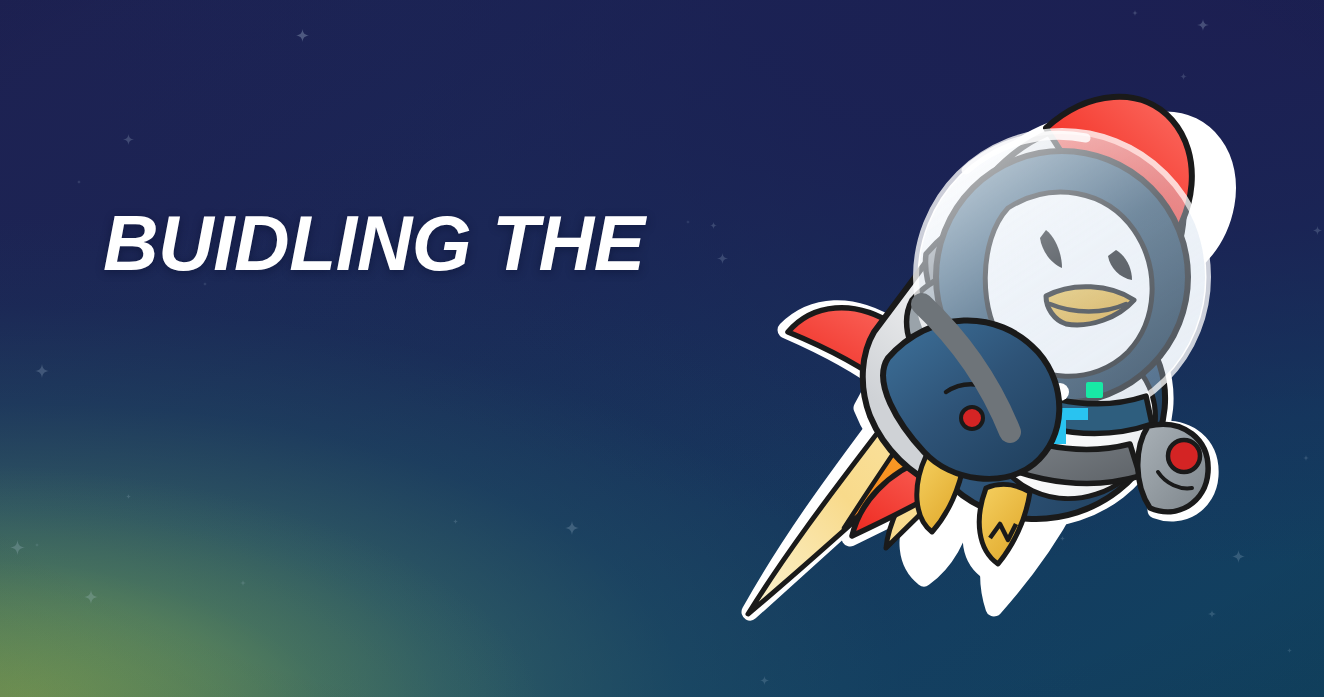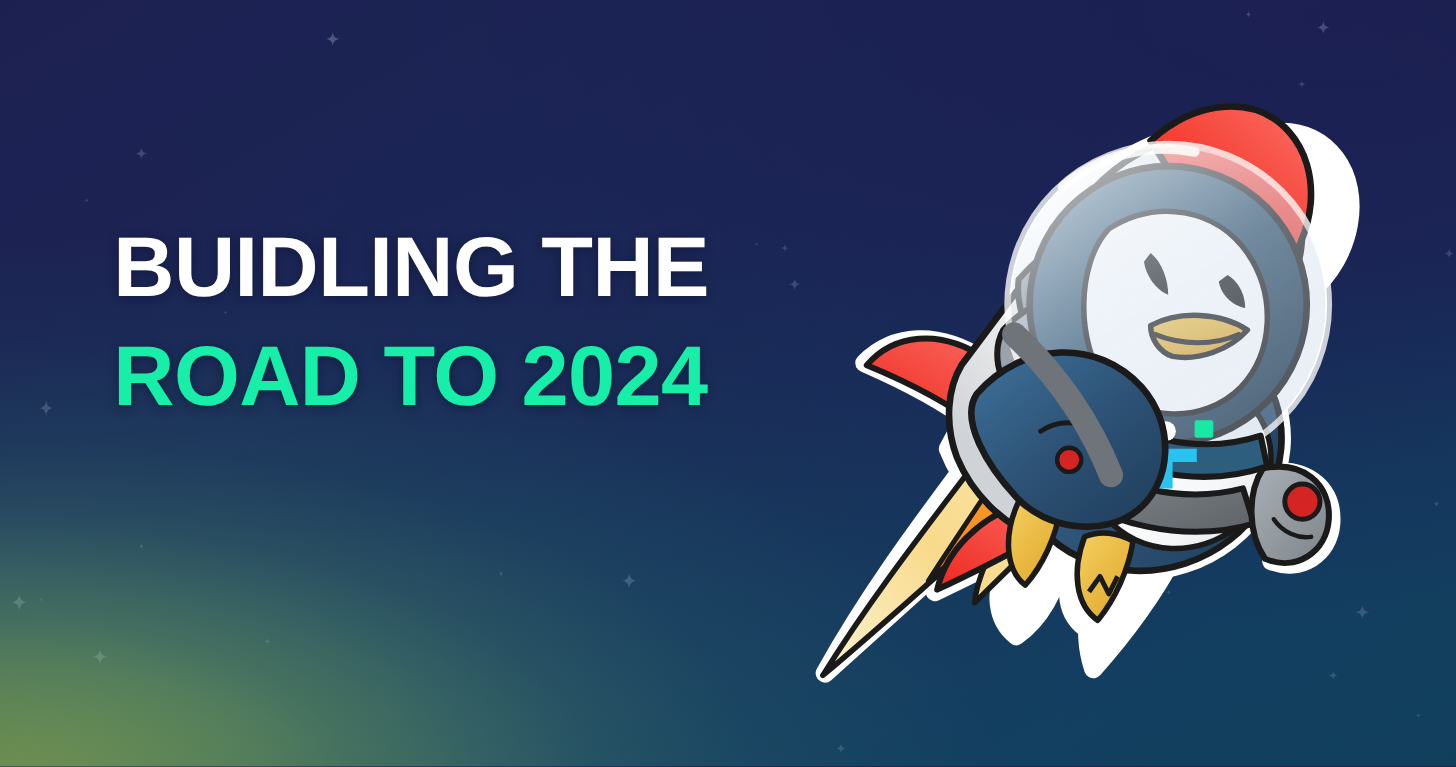--- a/index.html
+++ b/index.html
@@ -75,21 +75,21 @@
   .hl-line {
     display:block;
     font-family:"Liberation Sans", sans-serif;
     font-weight:700;
     font-size:77px;
     line-height:99px;
     letter-spacing:-0.5px;
     white-space:nowrap;
     text-shadow:0 2px 10px rgba(6,10,34,0.40);
   }
-  .hl-white { color:#FFFFFF; }
+  .hl-white { color:#FFFFFF;font-style:italic; }
   .hl-accent { color:#17EFA8; }
 
   
   #artwork {
     position:absolute;
     left:690px; top:52px;
     width:580px; height:600px;
     z-index:5;
   }
   #artwork svg { width:100%; height:100%; display:block; overflow:visible; }
@@ -181,21 +181,20 @@
       <svg class="star" width="4" height="4" viewBox="0 0 24 24" style="left: 938px; top: 538px; opacity: 0.18;">
         <path d="M12 0 C13 8 16 11 24 12 C16 13 13 16 12 24 C11 16 8 13 0 12 C8 11 11 8 12 0 Z" fill="#BFD4E6"></path>
       </svg>
       <svg class="star" width="5" height="5" viewBox="0 0 24 24" style="left: 1059.5px; top: 535.5px; opacity: 0.18;">
         <path d="M12 0 C13 8 16 11 24 12 C16 13 13 16 12 24 C11 16 8 13 0 12 C8 11 11 8 12 0 Z" fill="#BFD4E6"></path>
       </svg>
     </div>
 
   <div id="headline">
     <span class="hl-line hl-white">BUIDLING THE</span>
-    <span class="hl-line hl-accent">ROAD TO 2024</span>
   </div>
 
   <div id="artwork">
     <svg viewBox="0 0 580 600" xmlns="http://www.w3.org/2000/svg">
       <defs>
         <linearGradient id="gRocketBody" x1="0.15" y1="0.85" x2="0.75" y2="0.1">
           <stop offset="0%" stop-color="#CFD2D6"></stop>
           <stop offset="35%" stop-color="#EDEEEF"></stop>
           <stop offset="70%" stop-color="#FBFBFB"></stop>
           <stop offset="100%" stop-color="#E4E6E8"></stop>

